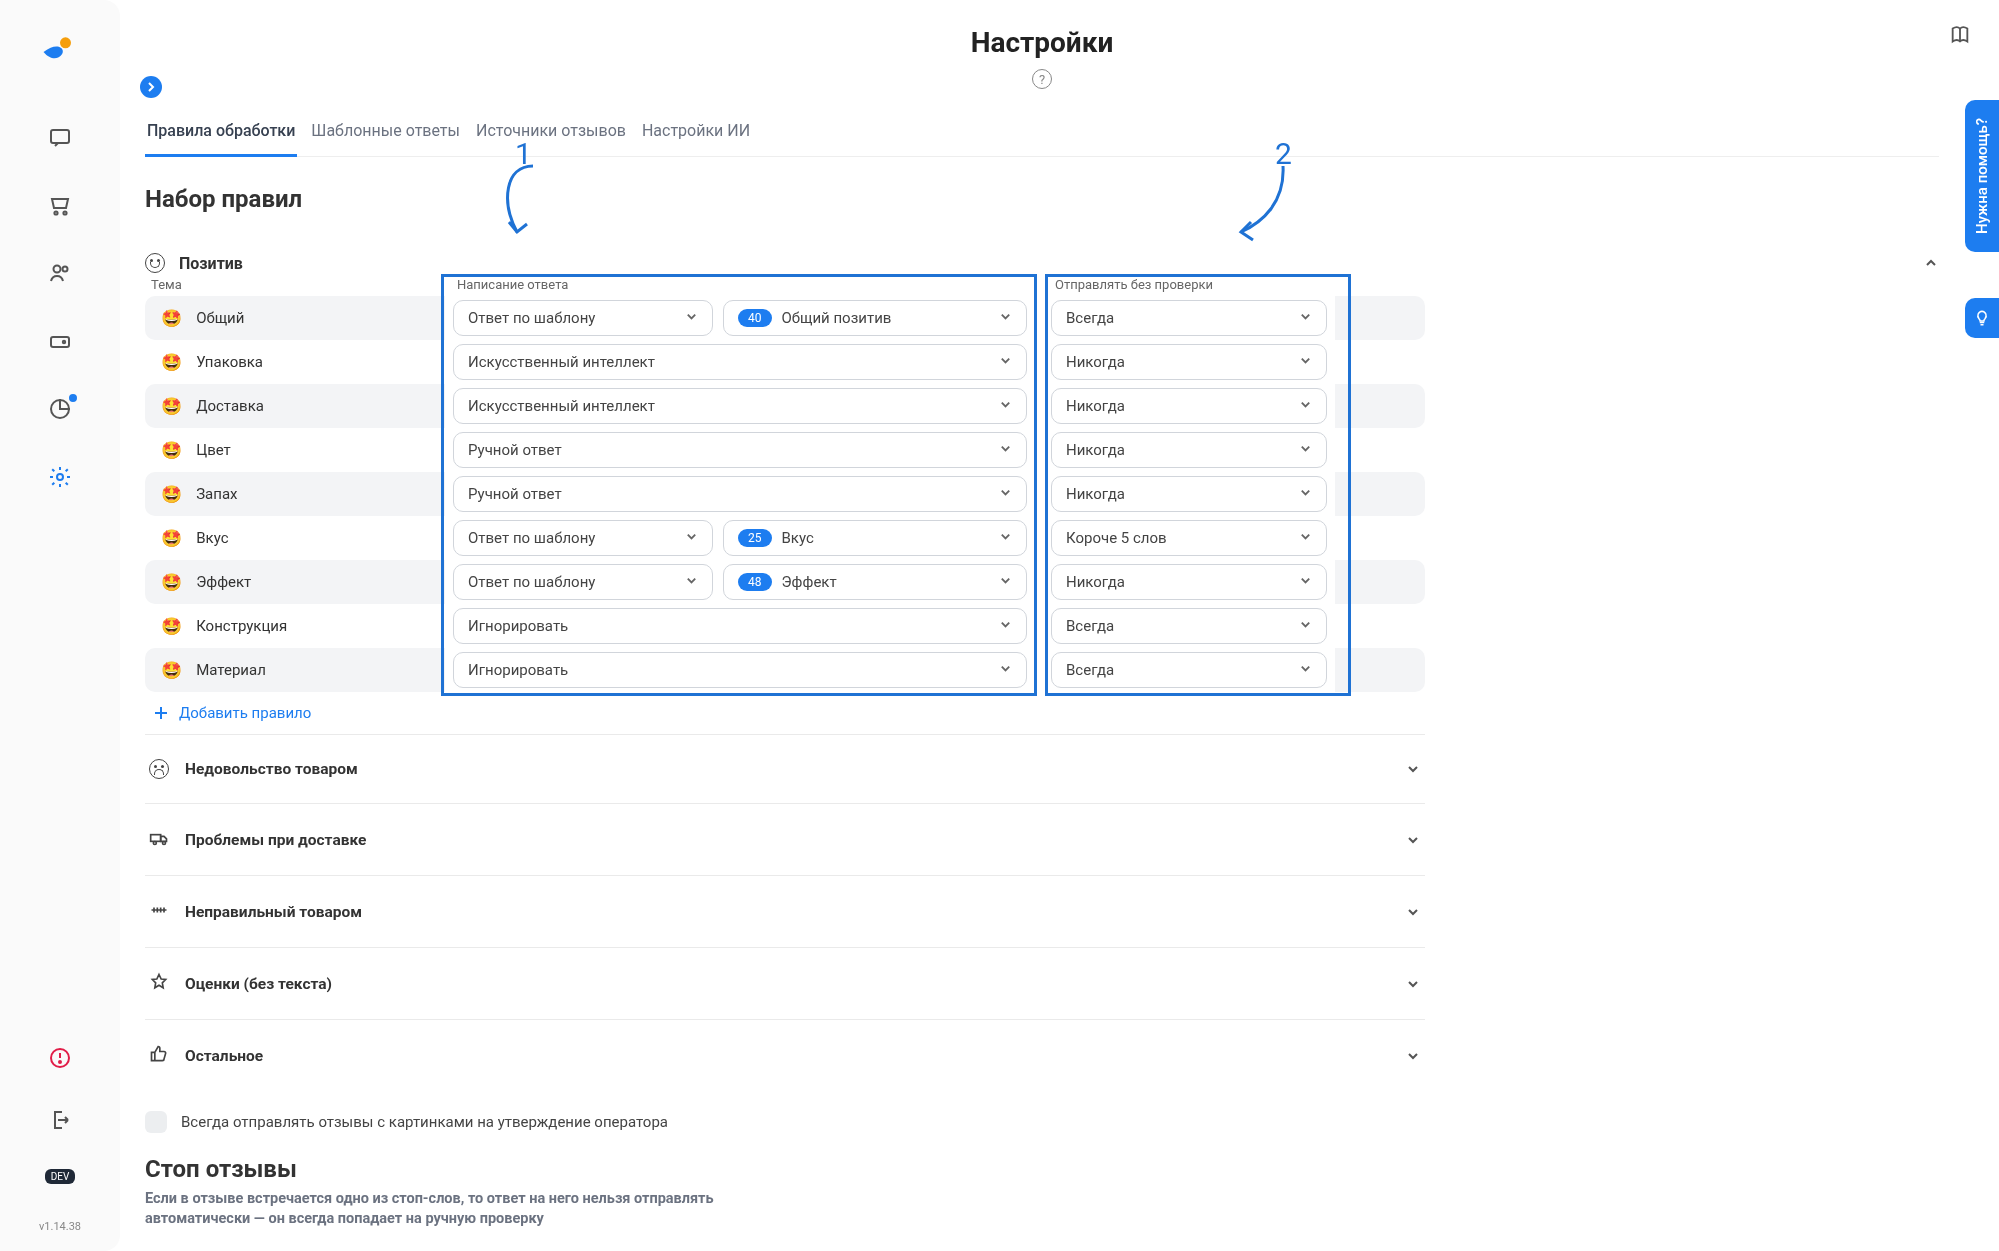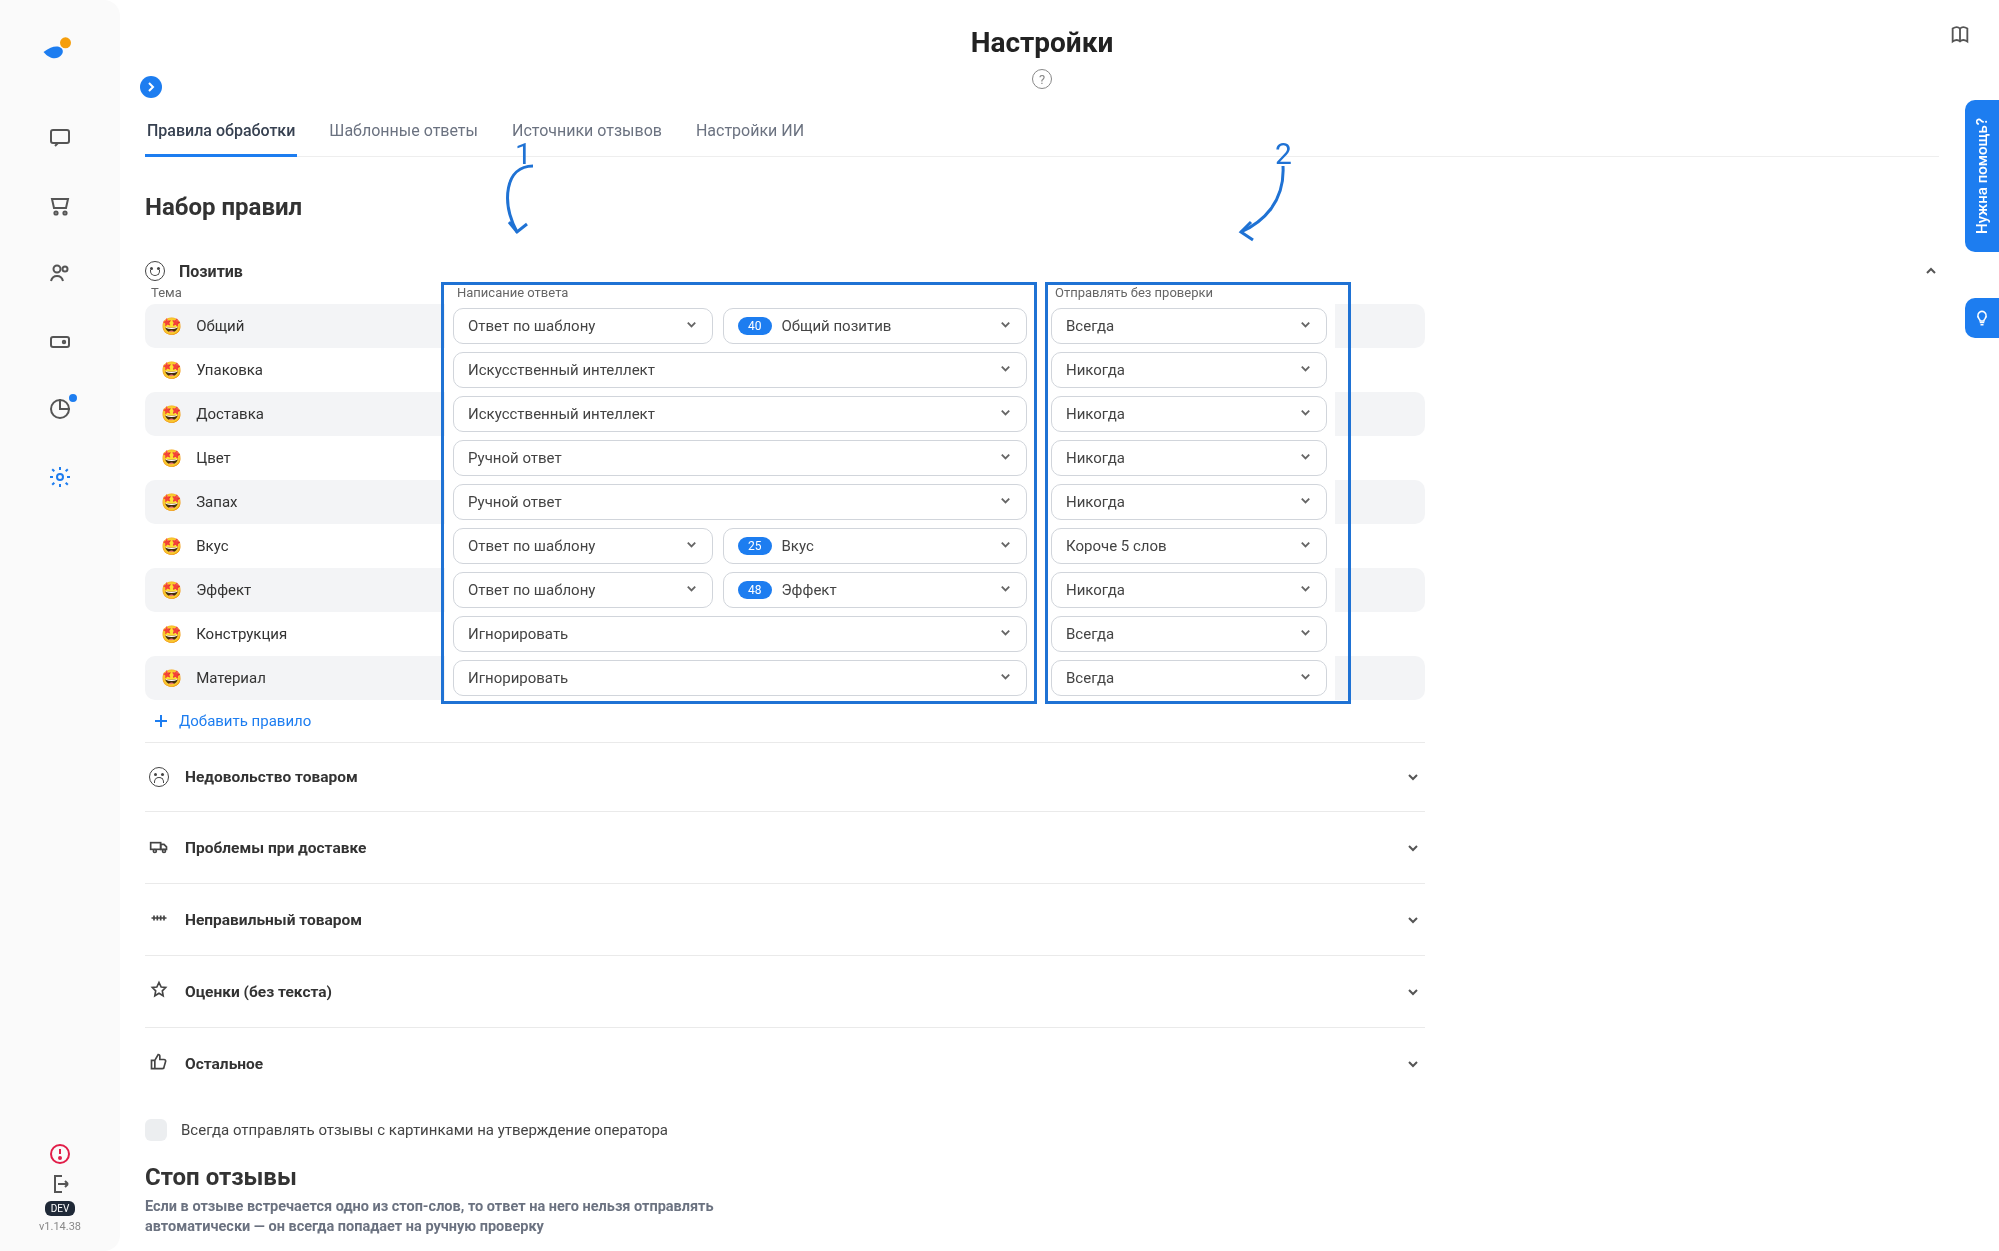--- a/index.html
+++ b/index.html
@@ -49,21 +49,21 @@
     position:relative;
   }
   .side-icon.active { color:#1d7df0; }
   .side-icon svg { width:24px; height:24px; stroke:currentColor; fill:none; stroke-width:2; }
   .side-dot {
     position:absolute; top:-4px; right:-6px;
     width:12px; height:12px; background:#1d7df0; border-radius:50%; border:2px solid #fafafa;
   }
   .sidebar-bottom {
     margin-top:auto;
-    display:flex; flex-direction:column; align-items:center; gap:4px;
+    display:flex; flex-direction:column; align-items:center; gap:36px;
     padding-bottom:18px;
   }
   .alert-icon { color:#e11d48; }
   .dev-badge {
     background:#1f2937; color:#fff; font-size:10px; padding:2px 6px; border-radius:6px;
   }
   .ver { font-size:11px; color:#888; }
 
   
   .main {
@@ -77,37 +77,37 @@
   .page-title-row { display:flex; align-items:center; gap:10px;flex-direction:column; }
   .page-title { font-size:28px; font-weight:700; color:#222; }
   .help-circle {
     width:20px; height:20px; border:1.5px solid #888; border-radius:50%;
     display:flex; align-items:center; justify-content:center;
     font-size:13px; color:#888;
   }
 
   .tabs {
     margin-top: 22px;
-    display:flex; gap:30px;
+    display:flex; gap:12px;
     border-bottom:1px solid #eee;
     text-align:right;
   }
   .tab {
     padding: 10px 2px 14px;
     color:#6b7280; font-size:16px;
     cursor:pointer;
     border-bottom: 3px solid transparent;
     margin-bottom:-1px;
   }
   .tab.active {
     color:#374151; font-weight:500;
     border-bottom-color:#1d7df0;
   }
 
-  .section-title { font-size:24px; font-weight:700; margin-top:36px; }
+  .section-title { font-size:24px; font-weight:700; margin-top:28px; }
 
   
   .anno { position:absolute; color:#1f72d4; font-size:30px; font-weight:400; }
   .anno svg { stroke:#1f72d4; fill:none; stroke-width:3; }
 
   
   .group-header {
     display:flex; align-items:center; gap:14px;
     margin-top: 20px;
     border-top:1px solid #eaeaea;

